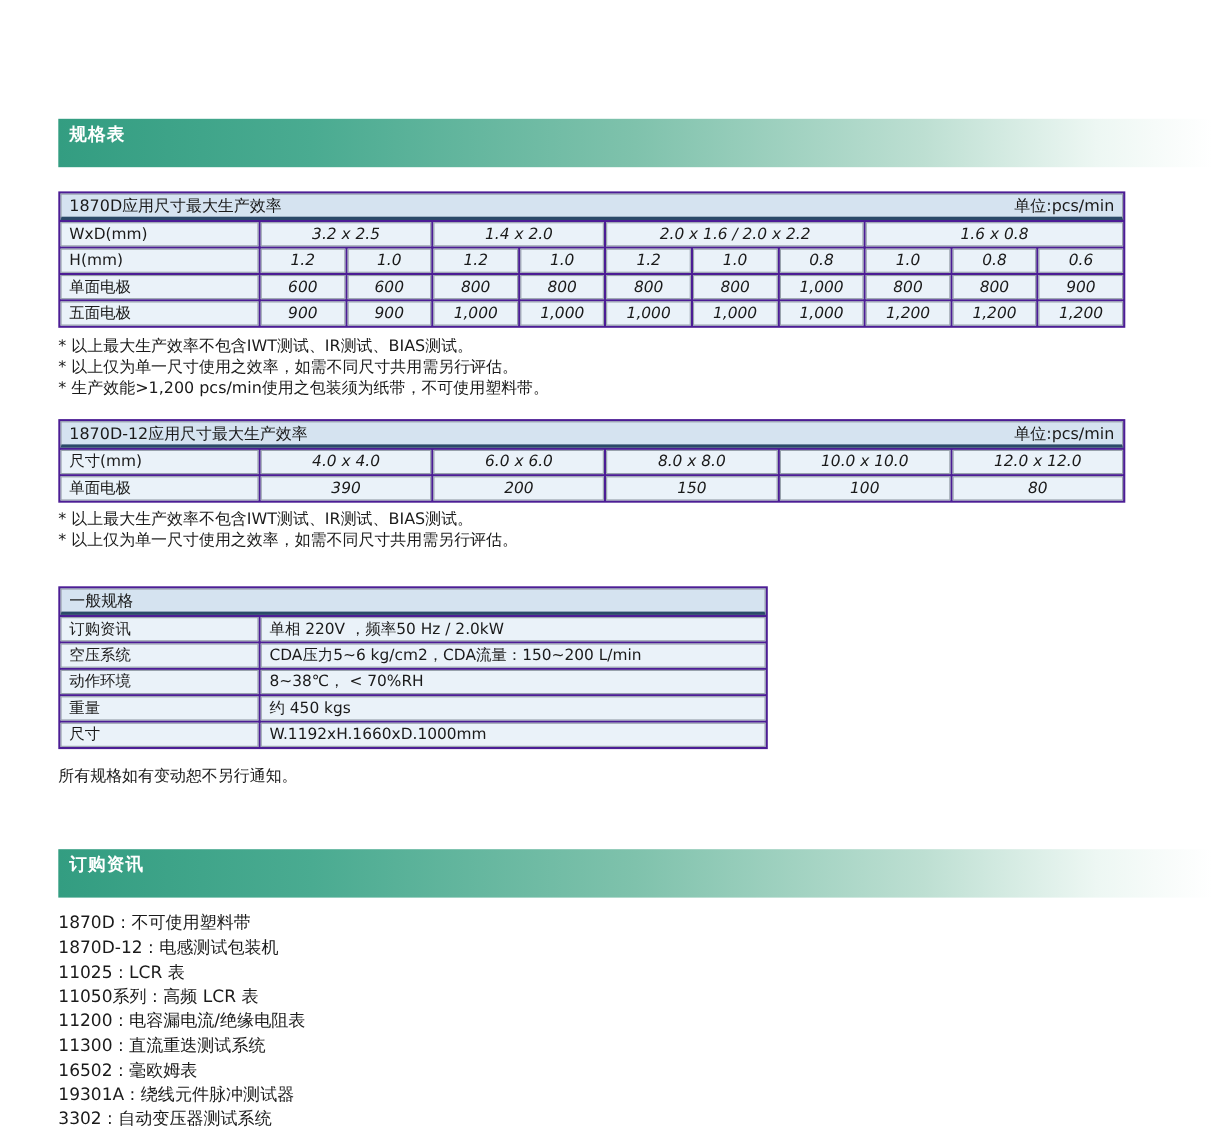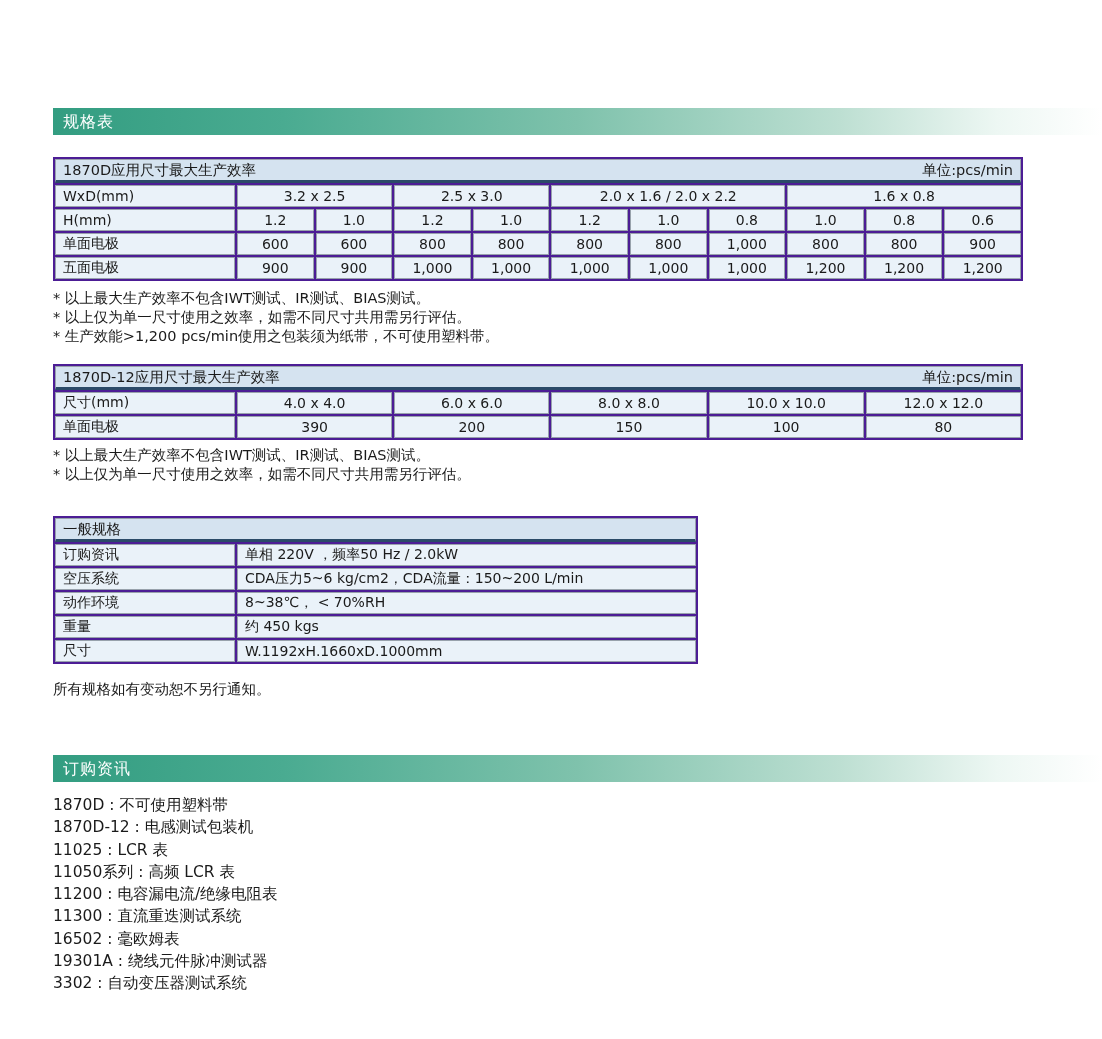--- a/index.html
+++ b/index.html
@@ -11,39 +11,39 @@
     --text:#1a1a1a;
   }
   html,body{margin:0;padding:0;background:#ffffff;}
   body{
     width:1102px;height:1039px;overflow:hidden;position:relative;
     font-family:"DejaVu Sans","Liberation Sans",sans-serif;
     color:var(--text);
   }
   .page{padding-left:53px;box-sizing:border-box;}
   .section-bar{
-    width:1049px;height:27px;line-height:27px;box-sizing:border-box;
-    padding-left:10px;color:#ffffff;font-size:16px;font-weight:normal;
+    width:1049px;height:44px;line-height:27px;box-sizing:border-box;
+    padding-left:10px;color:#ffffff;font-size:16px;font-weight:bold;
     background:linear-gradient(90deg,#339d81 0%,#4aab91 22%,#7fc2ac 50%,#bddfd2 75%,#edf7f3 90%,#ffffff 100%);
     letter-spacing:1px;
   }
   .bar-spec{margin-top:108px;}
   .bar-order{margin-top:57px;}
 
   table{
     border-collapse:separate;border-spacing:2px;background:#4c1d95;
     table-layout:fixed;
   }
   td{
     border:1px solid var(--cell_border);
     background:var(--cell_bg);
     height:20px;padding:0 7px;font-size:14px;white-space:nowrap;
     overflow:hidden;box-sizing:content-box;
   }
-  td.num{text-align:center;padding:0 2px;}
+  td.num{text-align:center;padding:0 2px;font-style:italic;}
   td.title-cell{
     background:var(--table_header_bg);
     border-bottom:3px solid var(--title_rule);
     font-size:14.5px;
   }
   .title-flex{display:flex;justify-content:space-between;align-items:center;}
   #table1{margin-top:22px;width:970px;}
   #table2{margin-top:18px;width:970px;}
   #table3{margin-top:32px;width:645px;}
 
@@ -78,21 +78,21 @@
       <td class="title-cell" colspan="11">
         <div class="title-flex">
           <span>1870D应用尺寸最大生产效率</span>
           <span>单位:pcs/min</span>
         </div>
       </td>
     </tr>
     <tr>
       <td>WxD(mm)</td>
       <td class="num" colspan="2">3.2 x 2.5</td>
-      <td class="num" colspan="2">2.5 x 3.0</td>
+      <td class="num" colspan="2">1.4 x 2.0</td>
       <td class="num" colspan="3">2.0 x 1.6 / 2.0 x 2.2</td>
       <td class="num" colspan="3">1.6 x 0.8</td>
     </tr>
     <tr>
       <td>H(mm)</td>
       <td class="num">1.2</td>
       <td class="num">1.0</td>
       <td class="num">1.2</td>
       <td class="num">1.0</td>
       <td class="num">1.2</td>

